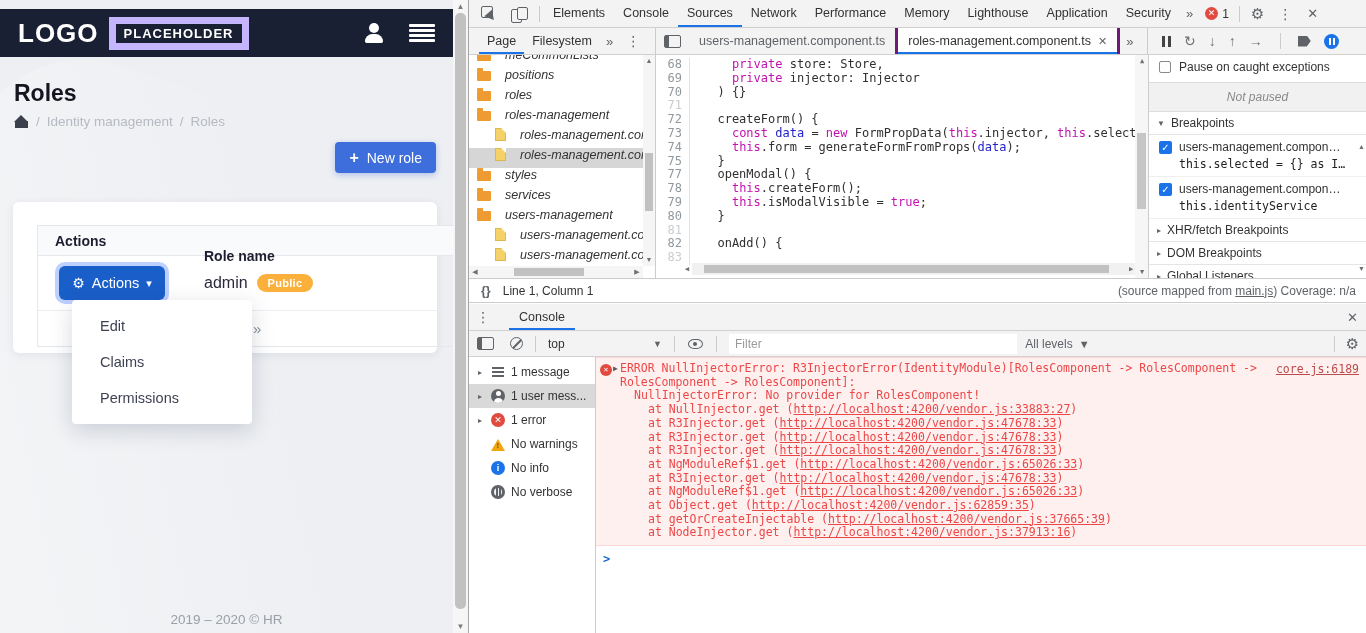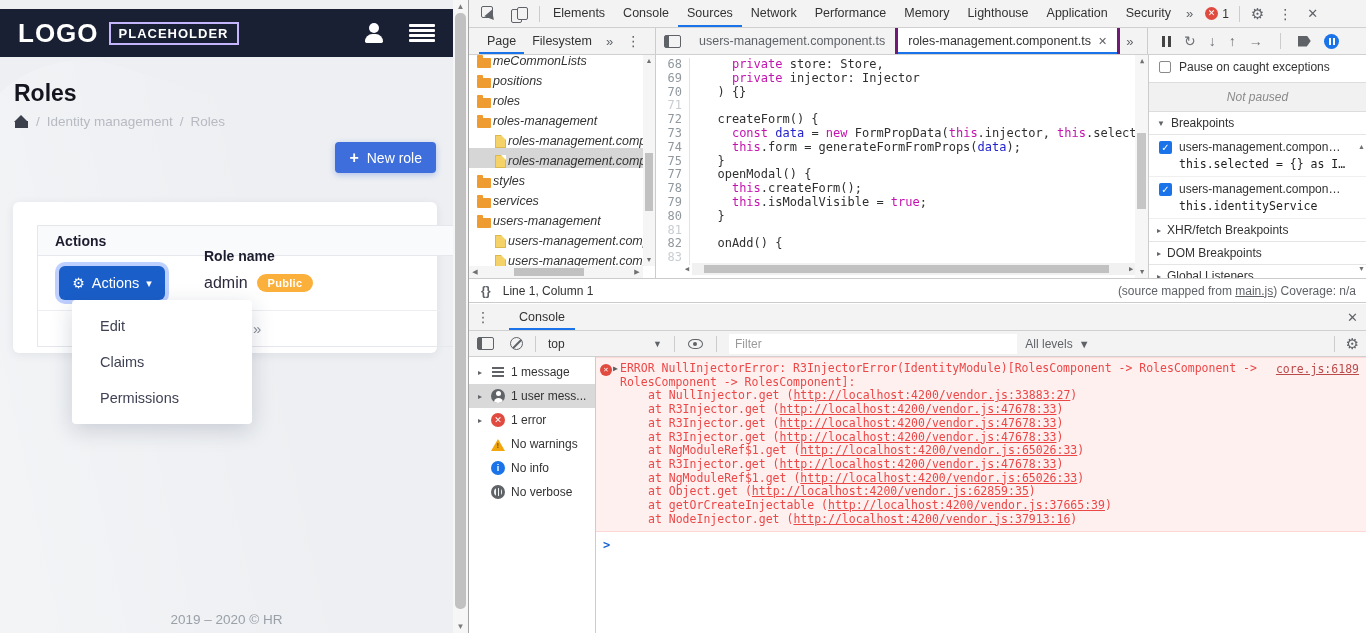--- a/index.html
+++ b/index.html
@@ -9,21 +9,21 @@
 
   
   .app { position:absolute; left:0; top:0; width:453px; height:633px;
     background:#edeff2; overflow:hidden; }
   .app::before { content:""; position:absolute; left:-120px; top:120px; width:700px; height:700px;
     background:linear-gradient(60deg, rgba(255,255,255,.55), rgba(255,255,255,0) 60%);
     transform:rotate(18deg); border-radius:120px; }
   .app-header { position:absolute; left:0; top:9px; width:100%; height:48px;
     background:#1a2033; display:flex; align-items:center; padding:0 18px; z-index:5; }
   .logo-text { color:#fff; font-weight:bold; font-size:26px; letter-spacing:1px; }
-  .logo-badge { margin-left:10px; border:2px solid #c4b5fd; color:#fff; font-weight:bold;
+  .logo-badge { margin-left:10px; border:7px solid #c4b5fd; color:#fff; font-weight:bold;
     font-size:13px; letter-spacing:1px; padding:2px 8px; }
   .hdr-icons { margin-left:auto; display:flex; align-items:center; gap:24px; }
   .user-ic { position:relative; width:22px; height:20px; }
   .user-ic::before { content:""; position:absolute; left:6px; top:0; width:10px; height:10px;
     border-radius:50%; background:#fff; }
   .user-ic::after { content:""; position:absolute; left:2px; top:11px; width:18px; height:9px;
     border-radius:9px 9px 2px 2px; background:#fff; }
   .burger { width:26px; height:19px; display:flex; flex-direction:column; justify-content:space-between; }
   .burger i { display:block; height:3px; background:#fff; border-radius:1px; }
 
@@ -120,21 +120,21 @@
   .step-ic { color:#6d7175; font-size:14px; line-height:1; }
   .deact-ic { width:13px; height:11px; background:#5f6368; clip-path:polygon(0 0,70% 0,100% 50%,70% 100%,0 100%); position:relative; }
   .poe-ic { width:15px; height:15px; border-radius:50%; background:#1a73e8; position:relative; }
   .poe-ic::before,.poe-ic::after { content:""; position:absolute; top:4px; width:2px; height:7px; background:#fff; }
   .poe-ic::before { left:5px; } .poe-ic::after { left:9px; }
 
   
   .src-body { position:absolute; left:0; top:55px; width:100%; height:223px; display:flex; }
   .tree-pane { width:187px; border-right:1px solid #ccc; position:relative; overflow:hidden; }
   .tree-scrollwrap { position:absolute; left:0; top:-7px; right:12px; }
-  .tree-row { display:flex; align-items:flex-end; gap:2px; height:20px; padding-left:8px; white-space:nowrap; overflow:hidden; }
+  .tree-row { display:flex; align-items:flex-start; gap:14px; height:20px; padding-left:8px; white-space:nowrap; overflow:hidden; }
   .tree-row.sel { background:#d6d6d6; }
   .tree-label { font-style:italic; font-size:12.5px; color:#333; }
   .icon-folder { flex:none; width:14px; height:10px; background:#ee9b31; border-radius:1px; position:relative; margin-top:3px; }
   .icon-folder::before { content:""; position:absolute; left:0; top:-3px; width:6px; height:3px; background:#ee9b31; border-radius:1px 1px 0 0; }
   .icon-file { flex:none; width:11px; height:13px; background:#f4d268; border:1px solid #dbb94f; position:relative; }
   .icon-file::after { content:""; position:absolute; right:-1px; top:-1px; border-style:solid; border-width:0 5px 5px 0; border-color:transparent #fff transparent transparent; }
   .tree-vscroll { position:absolute; right:0; top:0; width:12px; bottom:12px; background:#f5f5f5; }
   .tv-thumb { position:absolute; left:2px; top:98px; width:8px; height:58px; background:#c1c1c1; }
   .tree-hscroll { position:absolute; left:0; bottom:0; right:12px; height:12px; background:#f5f5f5; }
   .th-thumb { position:absolute; left:45px; top:2px; width:70px; height:8px; background:#c1c1c1; }
@@ -565,20 +565,21 @@
             <span>No verbose</span>
           </div>
         </div>
       <div class="con-main">
         <div class="err-block">
           <span class="err-icon">✕</span>
           <span class="err-tri">▶</span>
           <a class="src-link">core.js:6189</a>
           <div class="err-line" style="padding-right:84px">ERROR NullInjectorError: R3InjectorError(IdentityModule)[RolesComponent -&gt; RolesComponent -&gt;</div>
           <div class="err-line">RolesComponent -&gt; RolesComponent]:</div>
+          <div class="err-line ind1">NullInjectorError: No provider for RolesComponent!</div>
           <div>
               <div class="err-line ind2">at NullInjector.get (<a class="lnk">http://localhost:4200/vendor.js:33883:27</a>)</div>
               <div class="err-line ind2">at R3Injector.get (<a class="lnk">http://localhost:4200/vendor.js:47678:33</a>)</div>
               <div class="err-line ind2">at R3Injector.get (<a class="lnk">http://localhost:4200/vendor.js:47678:33</a>)</div>
               <div class="err-line ind2">at R3Injector.get (<a class="lnk">http://localhost:4200/vendor.js:47678:33</a>)</div>
               <div class="err-line ind2">at NgModuleRef$1.get (<a class="lnk">http://localhost:4200/vendor.js:65026:33</a>)</div>
               <div class="err-line ind2">at R3Injector.get (<a class="lnk">http://localhost:4200/vendor.js:47678:33</a>)</div>
               <div class="err-line ind2">at NgModuleRef$1.get (<a class="lnk">http://localhost:4200/vendor.js:65026:33</a>)</div>
               <div class="err-line ind2">at Object.get (<a class="lnk">http://localhost:4200/vendor.js:62859:35</a>)</div>
               <div class="err-line ind2">at getOrCreateInjectable (<a class="lnk">http://localhost:4200/vendor.js:37665:39</a>)</div>

